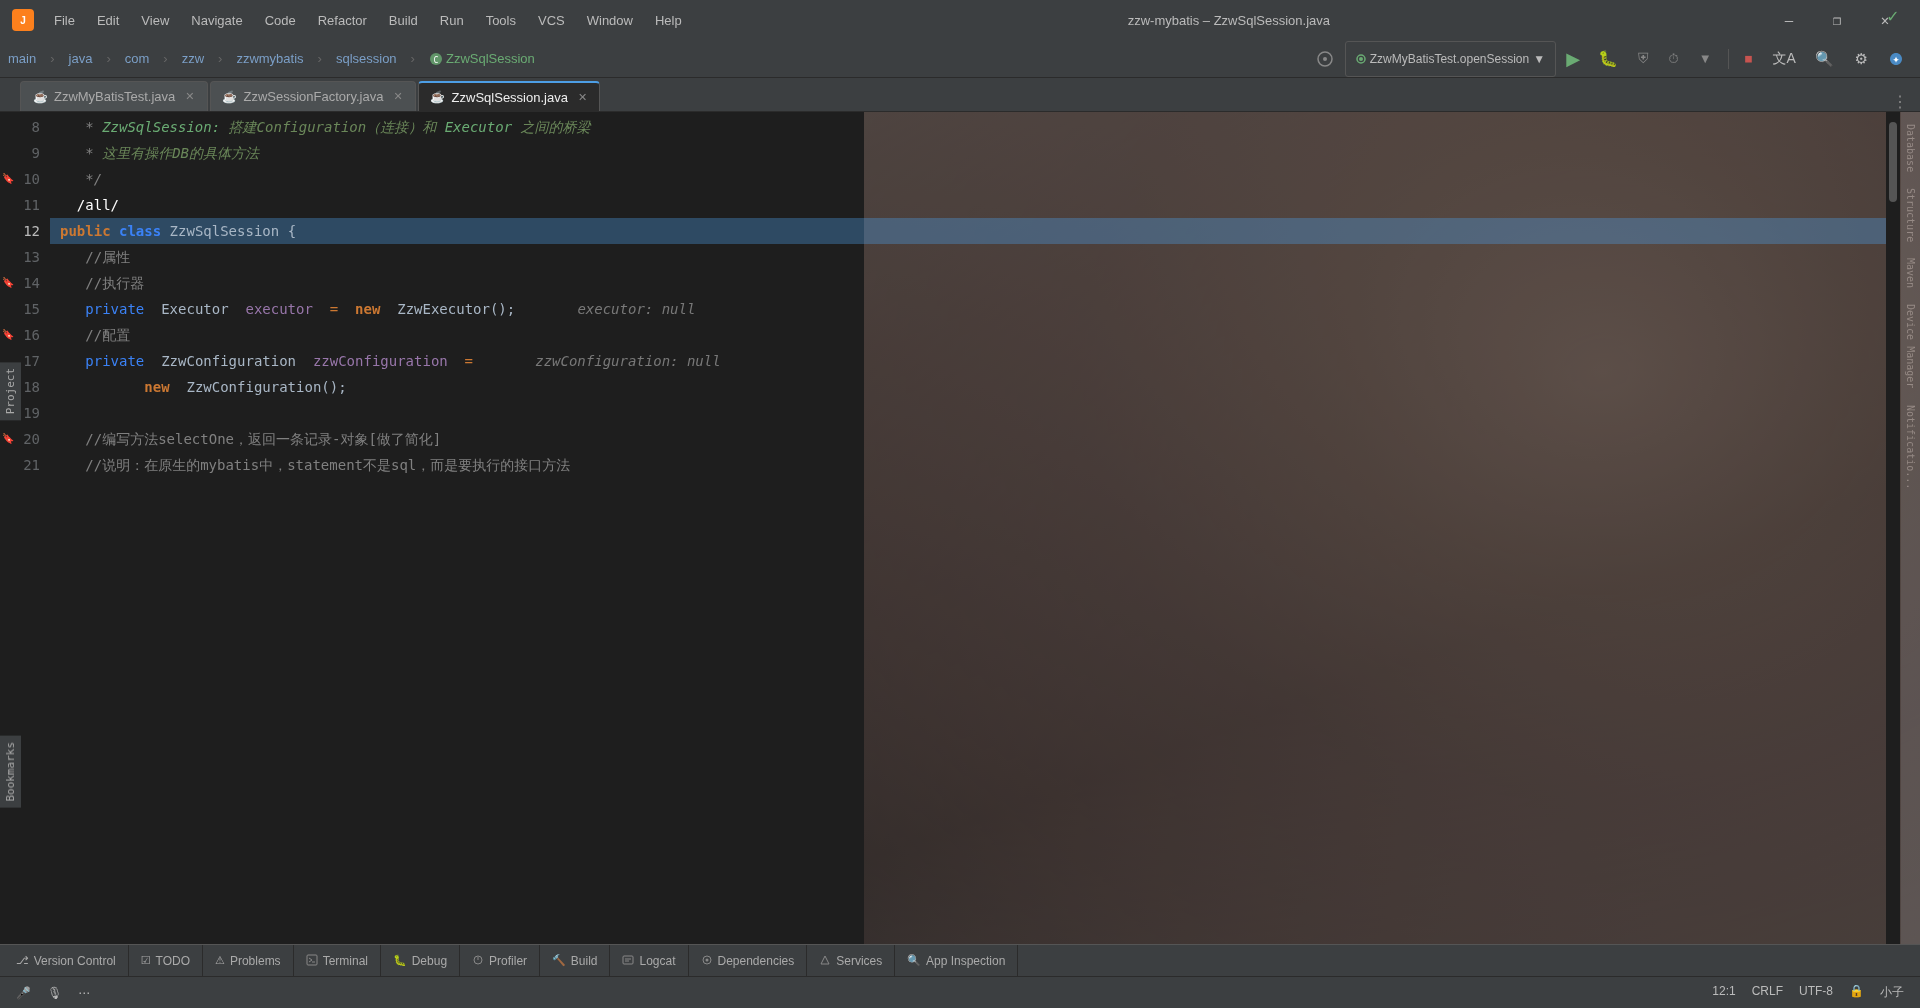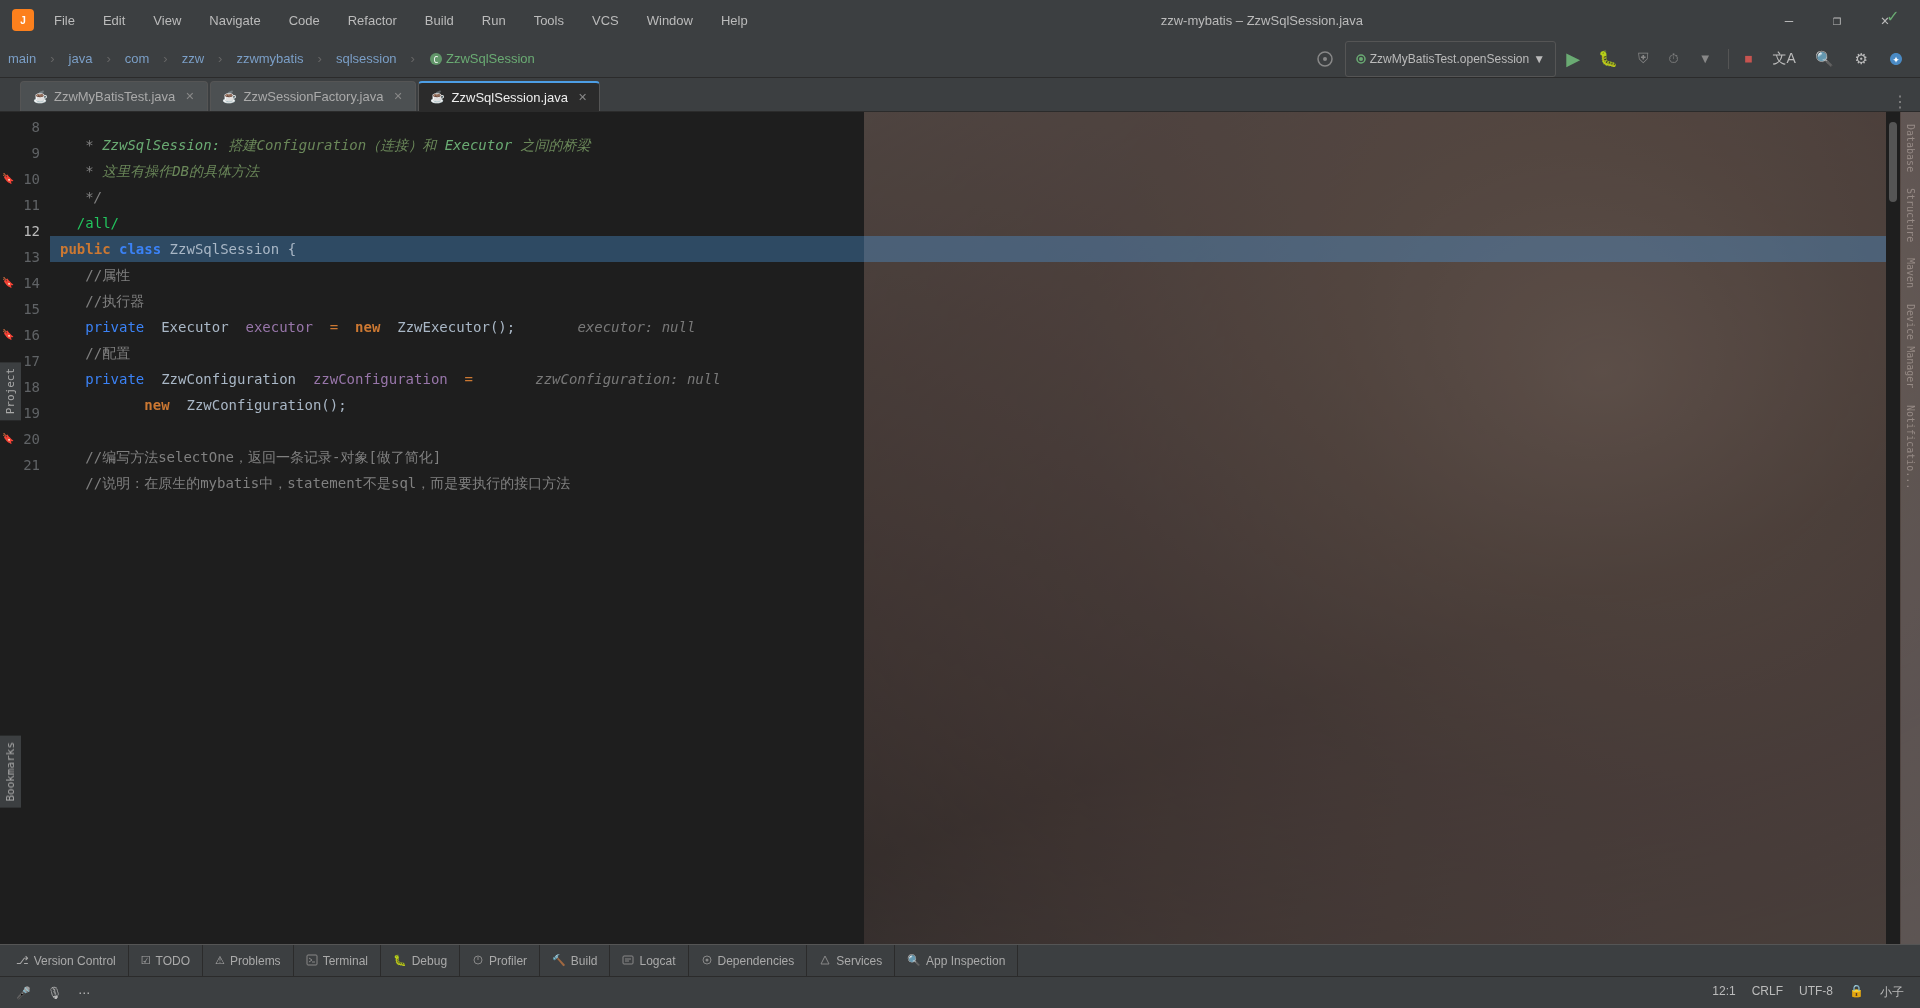--- a/index.html
+++ b/index.html
@@ -27,21 +27,21 @@
       width: 22px;
       height: 22px;
       margin-right: 10px;
       background: #fc801d;
       border-radius: 4px;
       display: flex; align-items: center; justify-content: center;
       font-size: 12px; color: white; font-weight: bold;
     }
     #title-bar .menu-items {
       display: flex;
-      gap: 8px;
+      gap: 2px;
     }
     #title-bar .menu-item {
       padding: 2px 10px;
       color: #bbb;
       font-size: 13px;
       font-family: 'Segoe UI', sans-serif;
       cursor: pointer;
       border-radius: 3px;
     }
     #title-bar .title-text {
@@ -197,21 +197,21 @@
     .line-num .bookmark {
       position: absolute;
       left: 2px;
       top: 50%; transform: translateY(-50%);
       color: #6897bb;
       font-size: 10px;
     }
 
     #code-content {
       flex: 1;
-      padding-top: 20px;
+      padding-top: 2px;
       overflow-x: auto;
       z-index: 2;
       position: relative;
     }
     .code-line {
       height: 26px;
       line-height: 26px;
       font-size: 14px;
       padding-left: 10px;
       white-space: nowrap;
@@ -224,21 +224,21 @@
     .kw-public { color: #cc7832; font-weight: bold; }
     .kw-class { color: #3b82f6; font-weight: bold; }
     .kw-private { color: #3b82f6; font-weight: normal; }
     .kw-new { color: #cc7832; font-weight: bold; }
     .comment { color: #808080; font-style: italic; }
     .comment-cn { color: #808080; }
     .type-name { color: #a9b7c6; }
     .var-name { color: #9876aa; }
     .hint-text { color: #787878; font-style: italic; margin-left: 20px; }
     .punc { color: #a9b7c6; }
-    .slash-text { color: #22c55e; }
+    .slash-text { color: #ffffff; }
 
     
     #right-sidebar {
       width: 20px;
       background: #3c3f41;
       display: flex;
       flex-direction: column;
       align-items: center;
       padding-top: 8px;
       gap: 8px;

